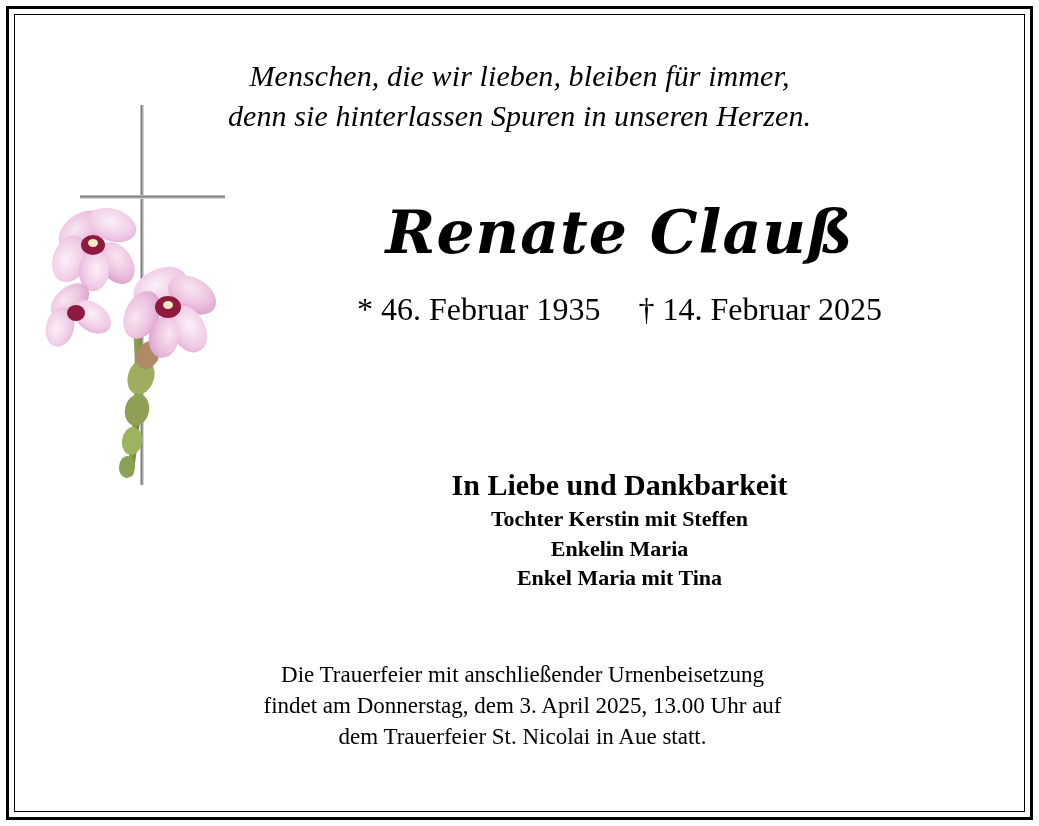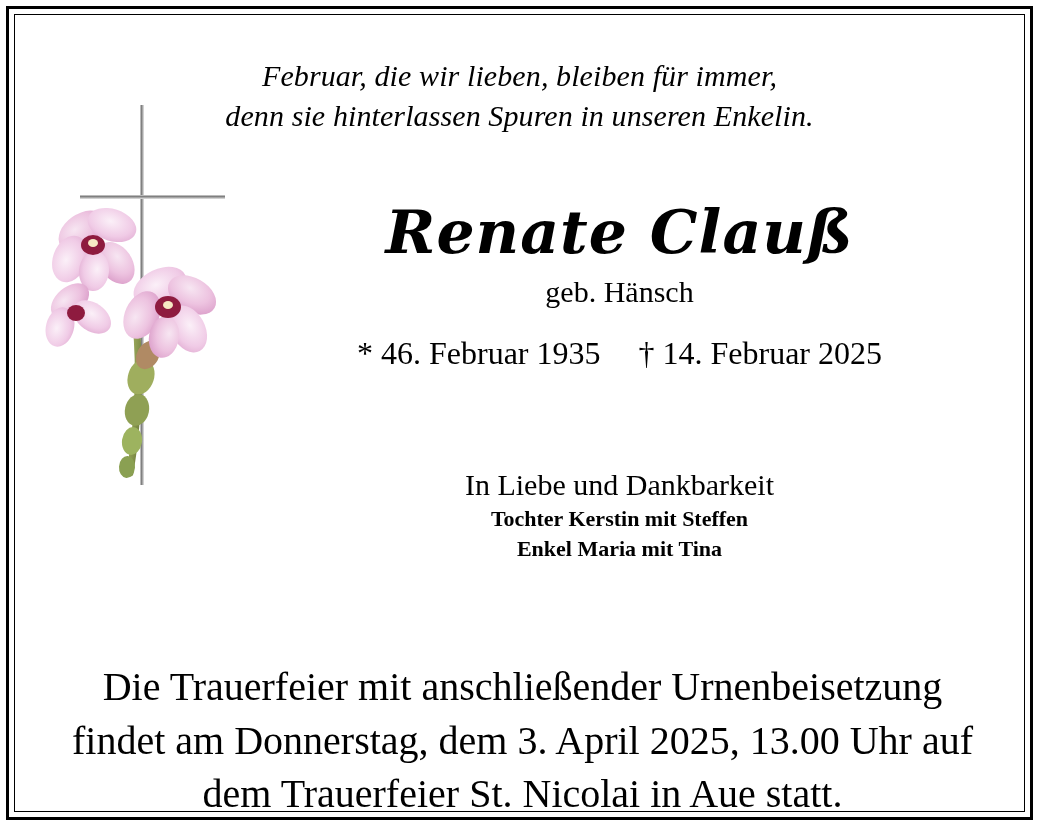--- a/index.html
+++ b/index.html
@@ -130,34 +130,35 @@
   .family-block {
     position: absolute;
     top: 445px;
     left: 200px;
     right: 0;
     text-align: center;
   }
   .family-intro {
     font-size: 30px;
     line-height: 1.3;
+    font-weight: bold;
   }
   .family-line {
     font-size: 22px;
     font-weight: bold;
     line-height: 1.35;
   }
 
   .service-block {
     position: absolute;
     top: 640px;
     left: 6px;
     right: 0;
     text-align: center;
-    font-size: 40px;
+    font-size: 23px;
     line-height: 1.34;
   }
 </style>
 </head>
 <body>
 
 <div class="obituary">
 
   <div class="frame-outer"></div>
   <div class="frame-inner"></div>
@@ -217,37 +218,37 @@
         <g transform="translate(30,108)">
           <ellipse cx="-4" cy="-12" rx="22" ry="14" fill="url(#petalA)" transform="rotate(-40 -4 -12)"></ellipse>
           <ellipse cx="18" cy="4" rx="21" ry="14" fill="url(#petalB)" transform="rotate(35 18 4)"></ellipse>
           <ellipse cx="-14" cy="14" rx="20" ry="14" fill="url(#petalB)" transform="rotate(-75 -14 14)"></ellipse>
           <ellipse cx="2" cy="0" rx="9" ry="8" fill="#8e1b3f"></ellipse>
         </g>
       </svg>
     </div>
 
     <div class="verse">
-      <div>Februar, die wir lieben, bleiben für immer,</div>
-      <div>denn sie hinterlassen Spuren in unseren Enkelin.</div>
+      <div>Menschen, die wir lieben, bleiben für immer,</div>
+      <div>denn sie hinterlassen Spuren in unseren Herzen.</div>
     </div>
 
     <div class="name-block">
       <div class="deceased-name">Renate Clauß</div>
-      <div class="maiden-name">geb. Hänsch</div>
       <div class="dates">
         <span>* 46. Februar 1935</span>
         <span class="sep"></span>
         <span>† 14. Februar 2025</span>
       </div>
     </div>
 
     <div class="family-block">
       <div class="family-intro">In Liebe und Dankbarkeit</div>
       <div class="family-line">Tochter Kerstin mit Steffen</div>
+      <div class="family-line">Enkelin Maria</div>
       <div class="family-line">Enkel Maria mit Tina</div>
     </div>
 
     <div class="service-block">
       <div>Die Trauerfeier mit anschließender Urnenbeisetzung</div>
       <div>findet am Donnerstag, dem 3. April 2025, 13.00 Uhr auf</div>
       <div>dem Trauerfeier St. Nicolai in Aue statt.</div>
     </div>
 
   </div>

